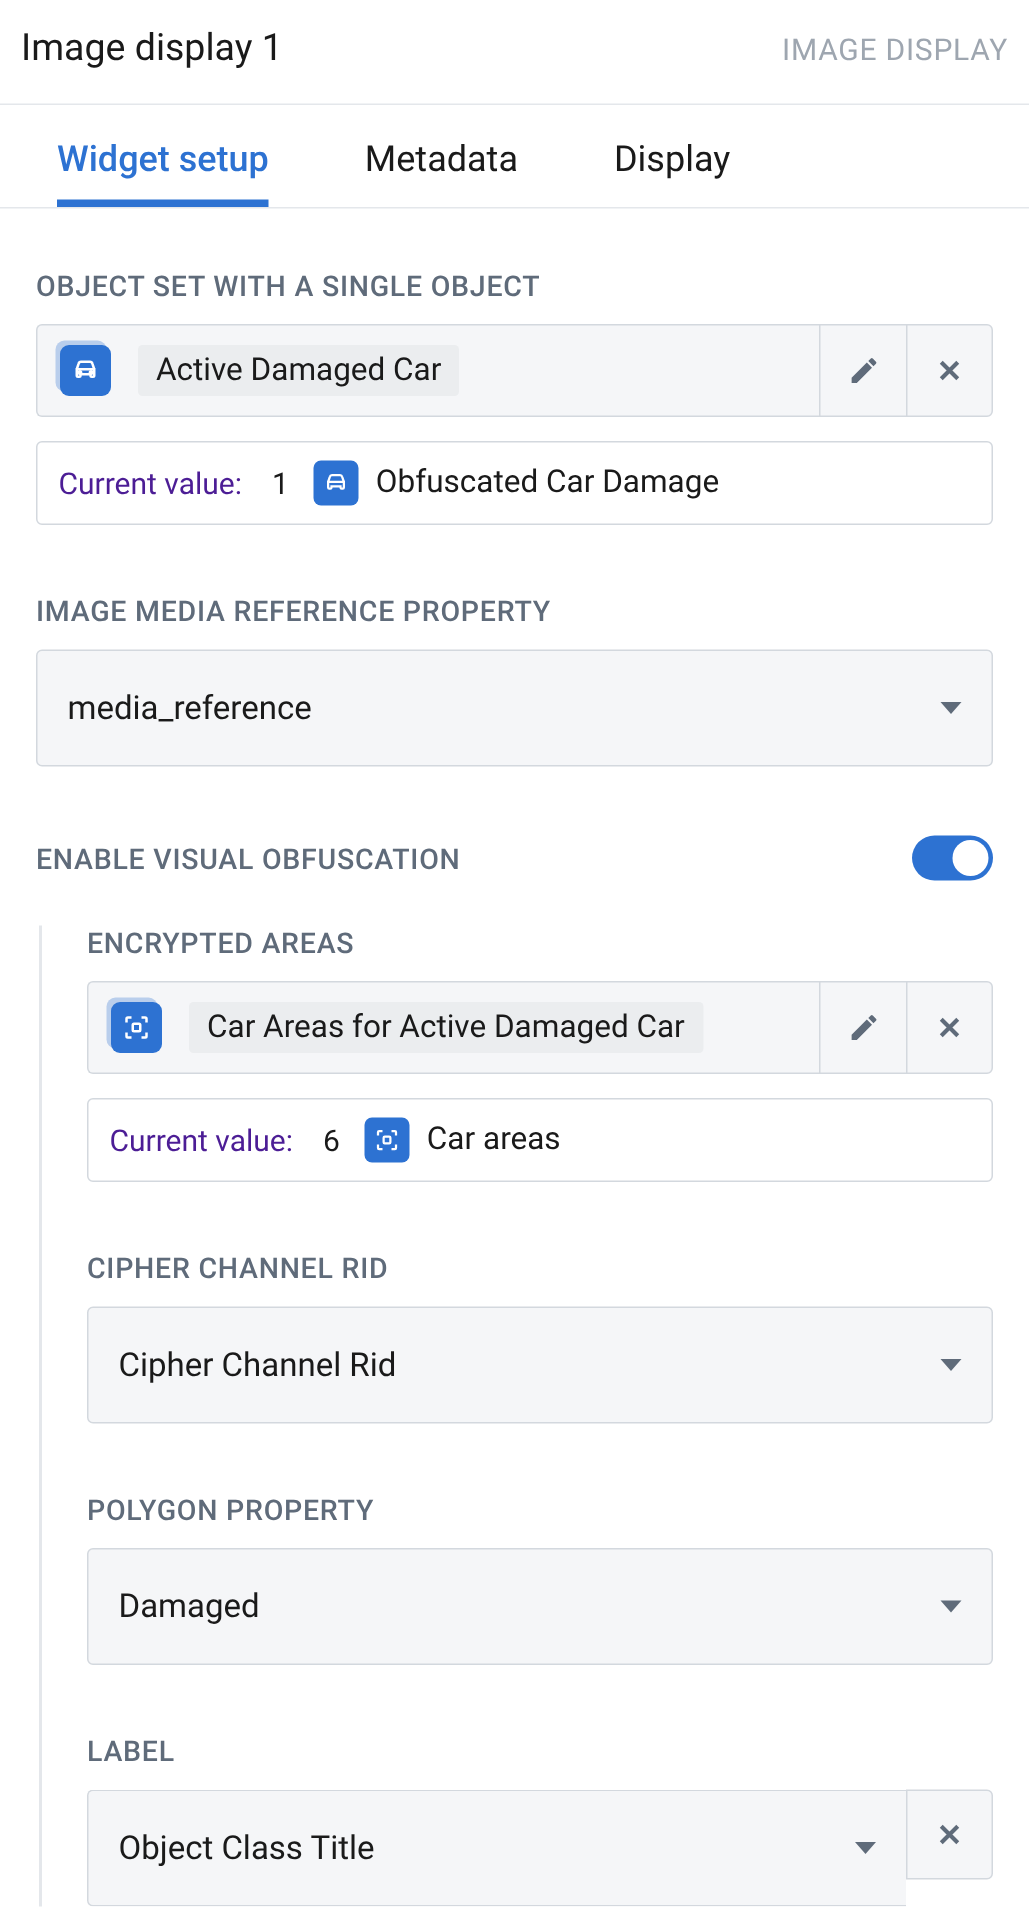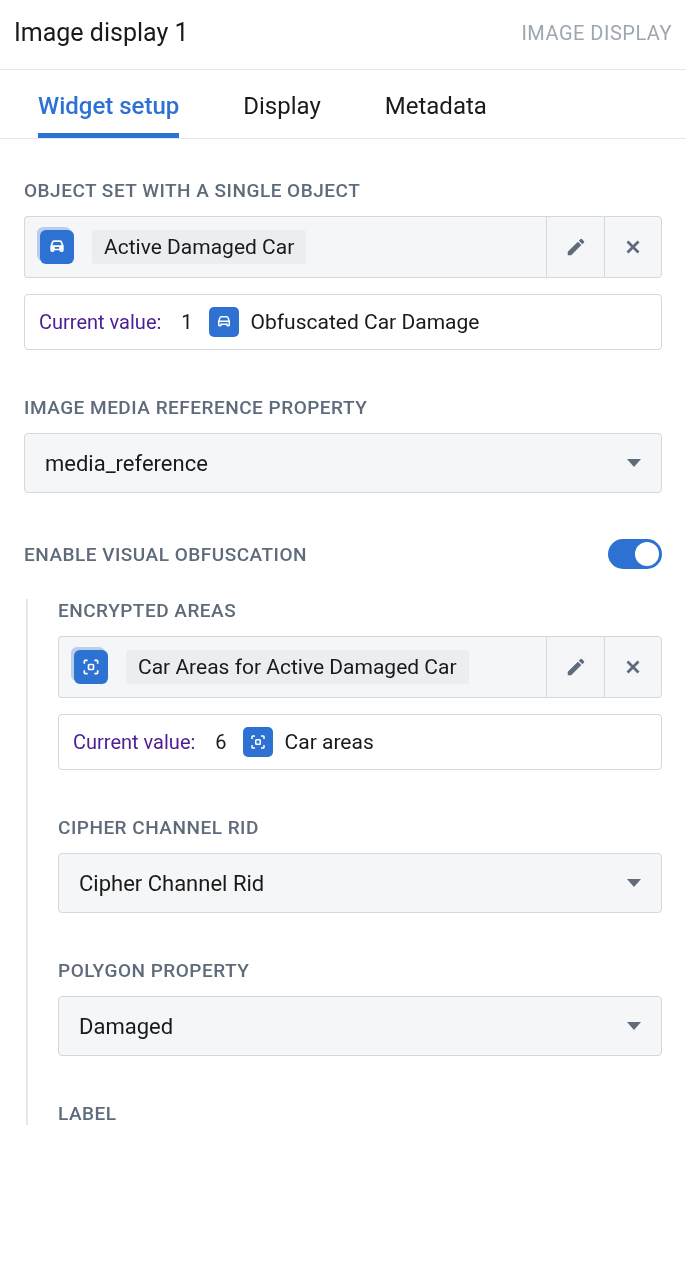--- a/index.html
+++ b/index.html
@@ -158,21 +158,21 @@
   }
   .select-box {
     flex: 1;
     display: flex;
     justify-content: space-between;
     align-items: center;
     border: 1px solid #d3d8de;
     border-radius: 4px;
     background: #f5f6f8;
     padding: 16px 20px;
-    height: 60px;
+    height: 78px;
     cursor: pointer;
   }
   .select-box.with-remove {
     border-right: none;
     border-radius: 4px 0 0 4px;
   }
   .select-text {
     font-size: 22px;
     color: #1a1a1a;
   }
@@ -234,22 +234,22 @@
 </head>
 <body>
 
 <div class="header">
   <div class="header-title">Image display 1</div>
   <div class="header-type">IMAGE DISPLAY</div>
 </div>
 
 <div class="tabs">
   <div class="tab active">Widget setup</div>
+  <div class="tab">Metadata</div>
   <div class="tab">Display</div>
-  <div class="tab">Metadata</div>
 </div>
 
 <div class="content">
 
   <div class="section-label">OBJECT SET WITH A SINGLE OBJECT</div>
   <div class="field-row">
     <div class="field-chip">
       <div class="chip-icon">
         <svg width="20" height="20" viewBox="0 0 24 24" fill="none" stroke="white" stroke-width="2">
             <path d="M5 11l1.5-4.5A2 2 0 018.4 5h7.2a2 2 0 011.9 1.5L19 11m-14 0h14v5a1 1 0 01-1 1h-1a1 1 0 01-1-1v-1H8v1a1 1 0 01-1 1H6a1 1 0 01-1-1v-5z"></path>
@@ -342,16 +342,27 @@
 
     <div class="section-label">POLYGON PROPERTY</div>
     <div class="select-row">
       <div class="select-box">
         <span class="select-text">Damaged</span>
         <span class="caret"></span>
       </div>
     </div>
 
     <div class="section-label">LABEL</div>
+    <div class="select-row" style="margin-bottom:0">
+      <div class="select-box with-remove">
+        <span class="select-text">Object Class Title</span>
+        <span class="caret"></span>
+      </div>
+      <div class="remove-btn">
+        <svg width="22" height="22" viewBox="0 0 24 24" fill="none" stroke="#5f6b7a" stroke-width="3">
+            <path d="M6 6l12 12M18 6L6 18"></path>
+          </svg>
+      </div>
+    </div>
 
   </div>
 
 </div>
 
 </body></html>

